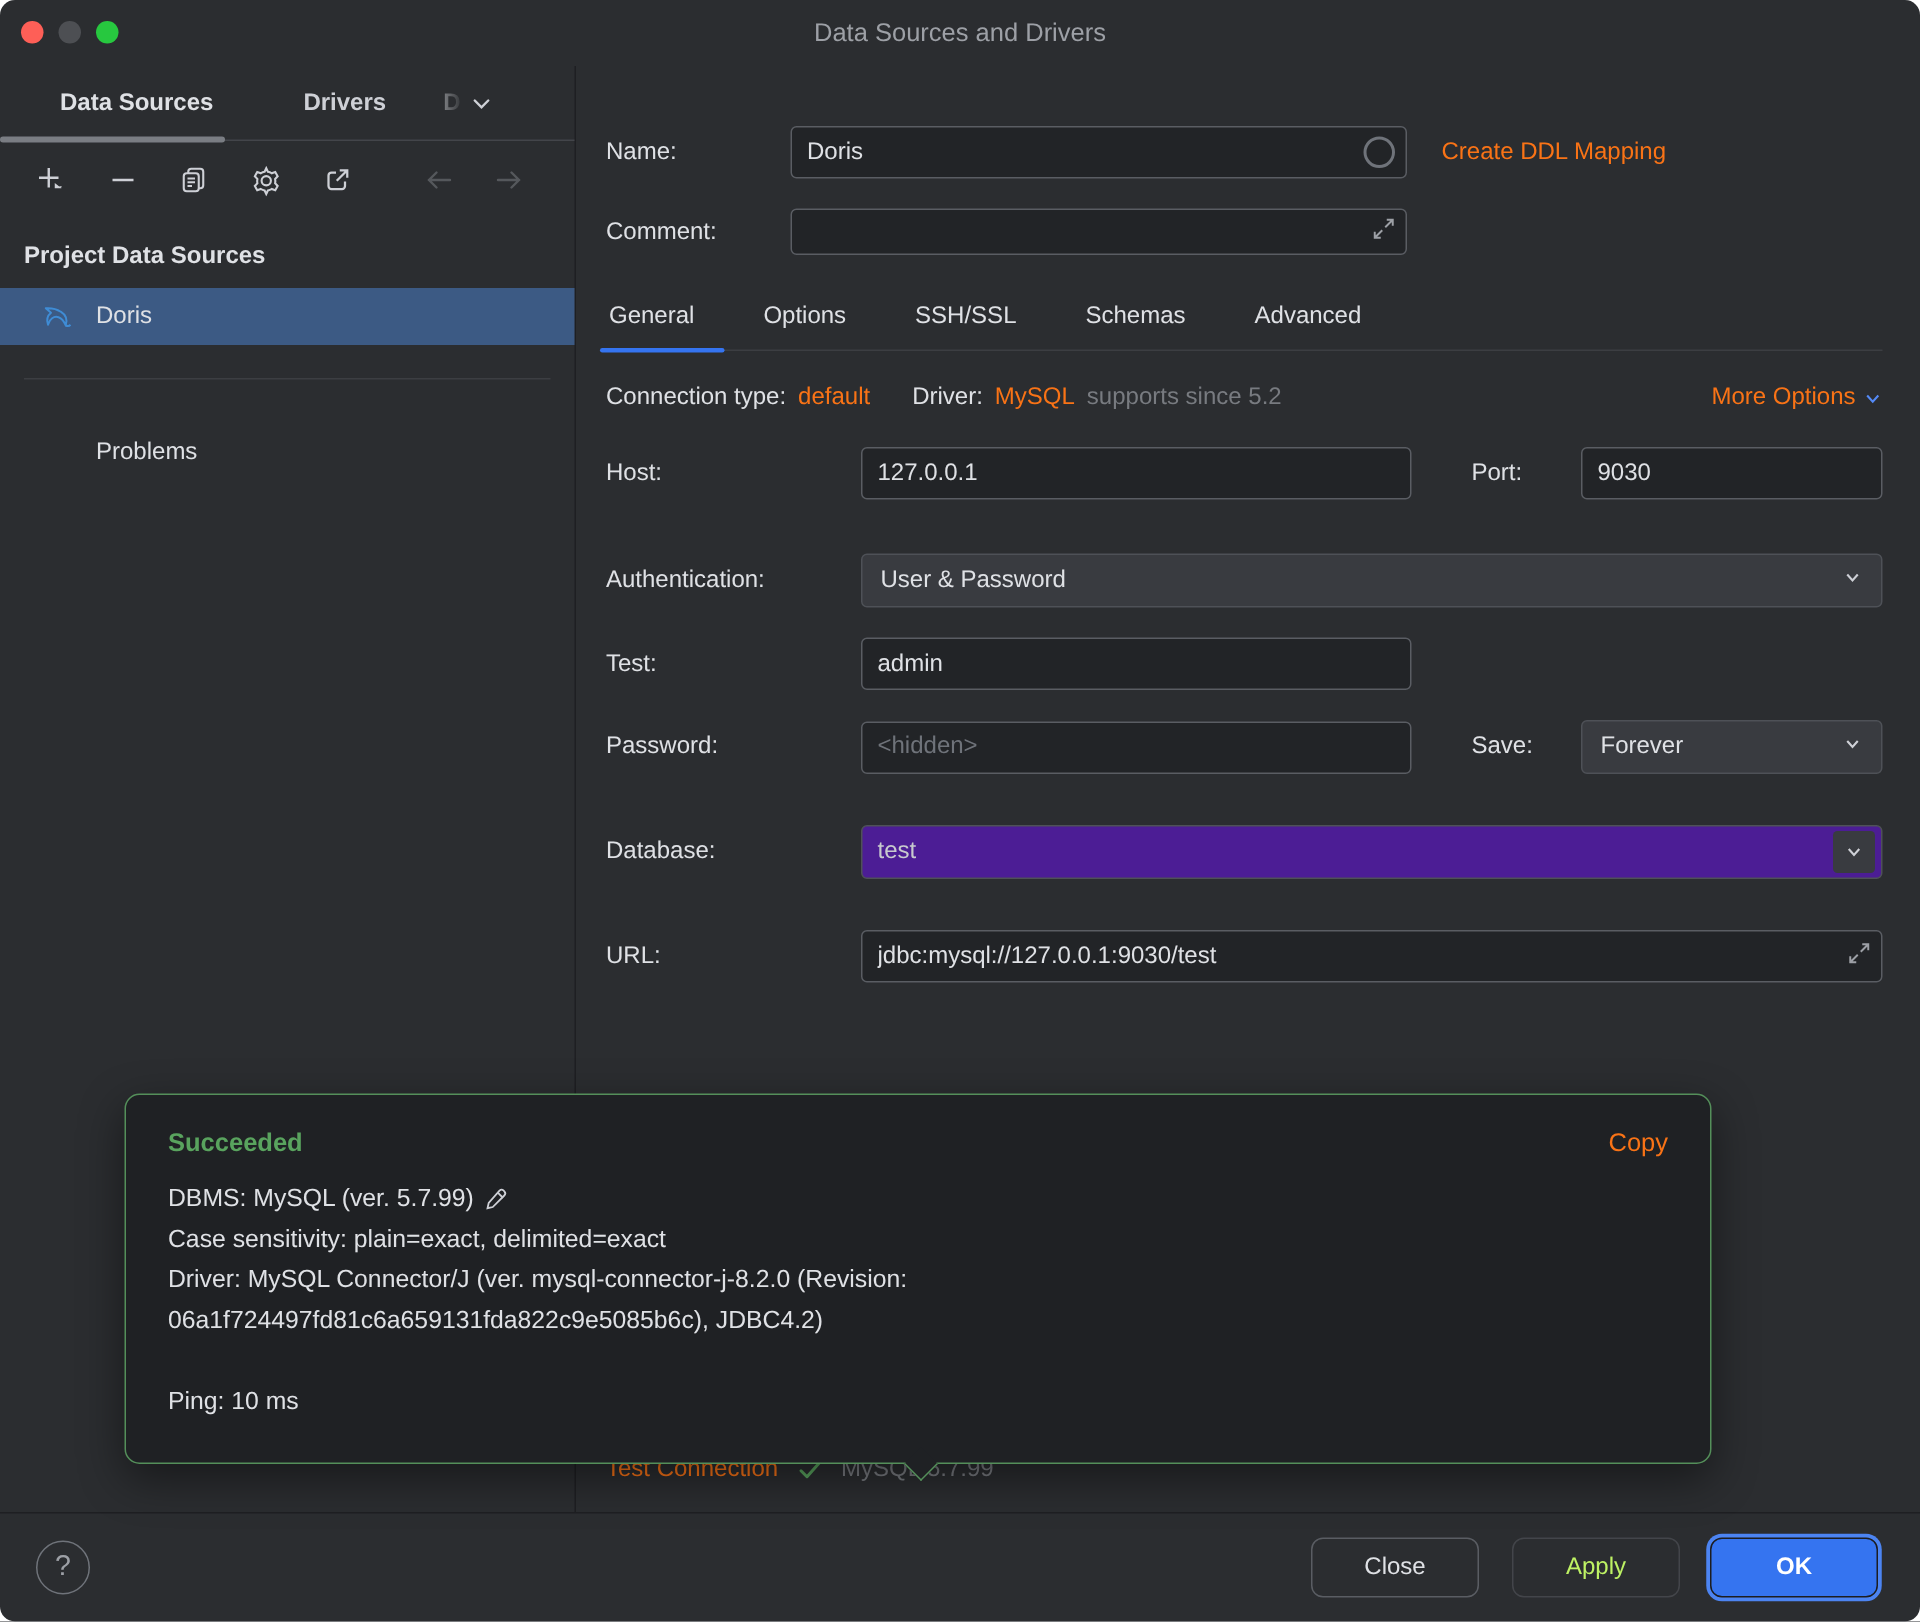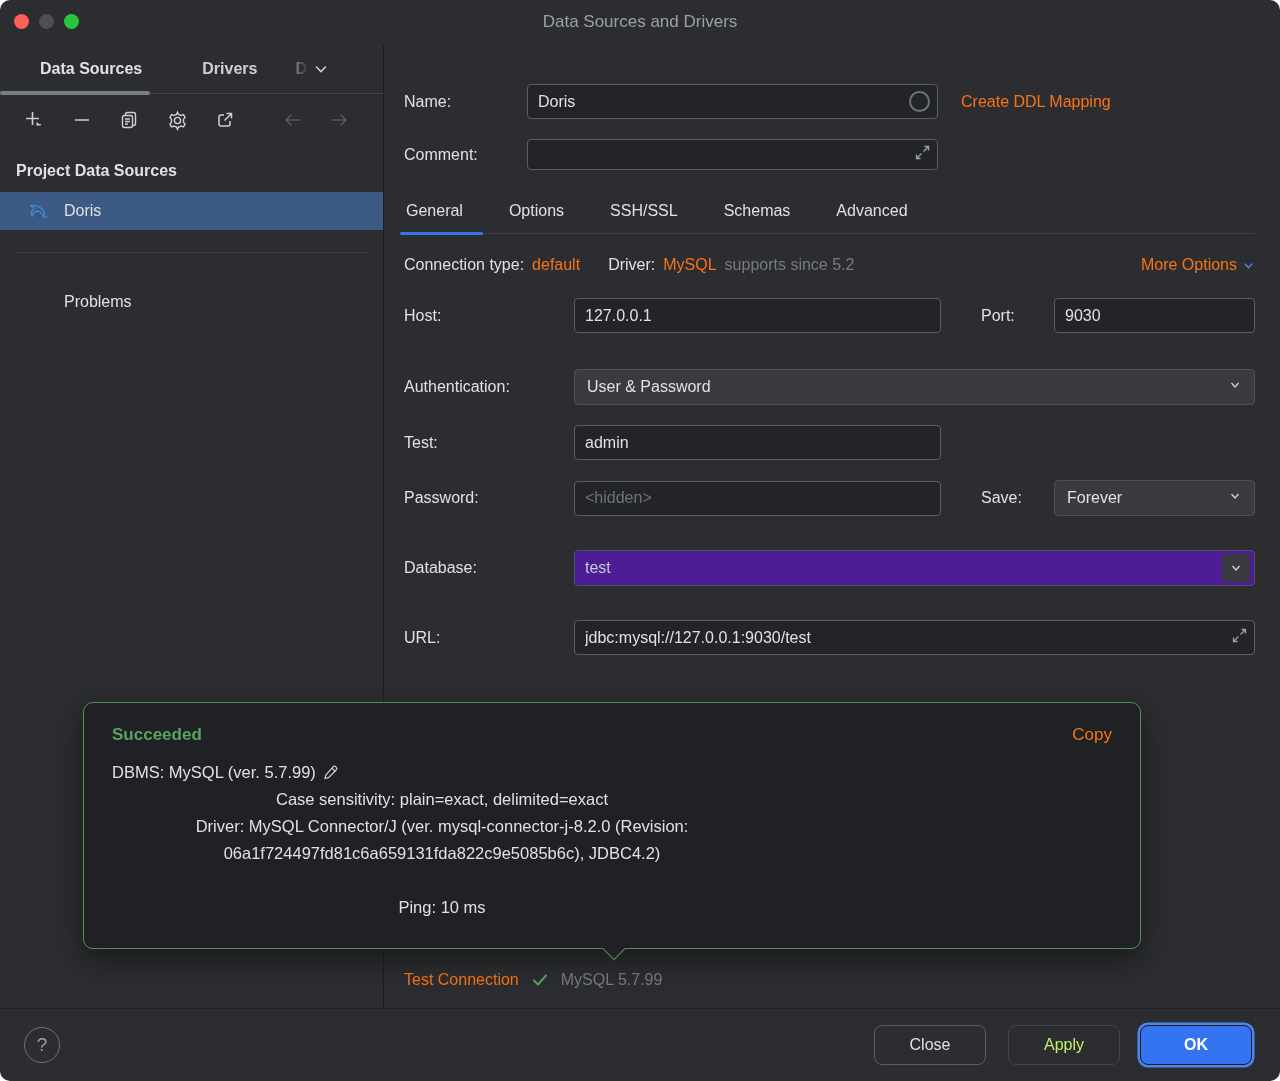--- a/index.html
+++ b/index.html
@@ -85,23 +85,23 @@
 
   .combo { background:#4c1d95; border:1px solid #4e5157; border-radius:4px; height:36px;
            display:flex; align-items:center; padding:0 4px 0 10px; font-size:16px; color:#c8cace; position:relative; }
   .combo .combo-btn { margin-left:auto; width:28px; height:28px; background:#393b40; border-radius:3px;
            display:flex; align-items:center; justify-content:center; }
 
   
   .test-row { position:absolute; left:404px; top:962px; height:36px; display:flex; align-items:center; gap:12px; font-size:16px; z-index:3; }
 
   
-  .popup { position:absolute; left:83px; top:702px; width:1058px; height:247px; background:#1f2124;
+  .popup { position:absolute; left:83px; top:729px; width:1058px; height:247px; background:#1f2124;
            border:1px solid #548f5a; border-radius:10px; z-index:5; box-shadow:0 10px 30px rgba(0,0,0,.45);
-           padding:22px 28px;text-align:center; }
+           padding:22px 28px; }
   .popup .notch { position:absolute; bottom:-9px; left:522px; width:16px; height:16px; background:#1f2124;
            border-right:1px solid #548f5a; border-bottom:1px solid #548f5a; transform:rotate(45deg); }
   .popup-head { display:flex; align-items:center; }
   .popup-status { color:#59a35e; font-weight:bold; font-size:17px; }
   .popup-copy { margin-left:auto; font-size:17px; }
   .popup-body { margin-top:14px; font-size:16.5px; line-height:27px; color:#dfe1e5; max-width:660px; }
   .popup-body p { margin:0; }
   .dbms-line { display:flex; align-items:center; gap:6px; }
   .ping-line { margin-top:27px !important; }
 

